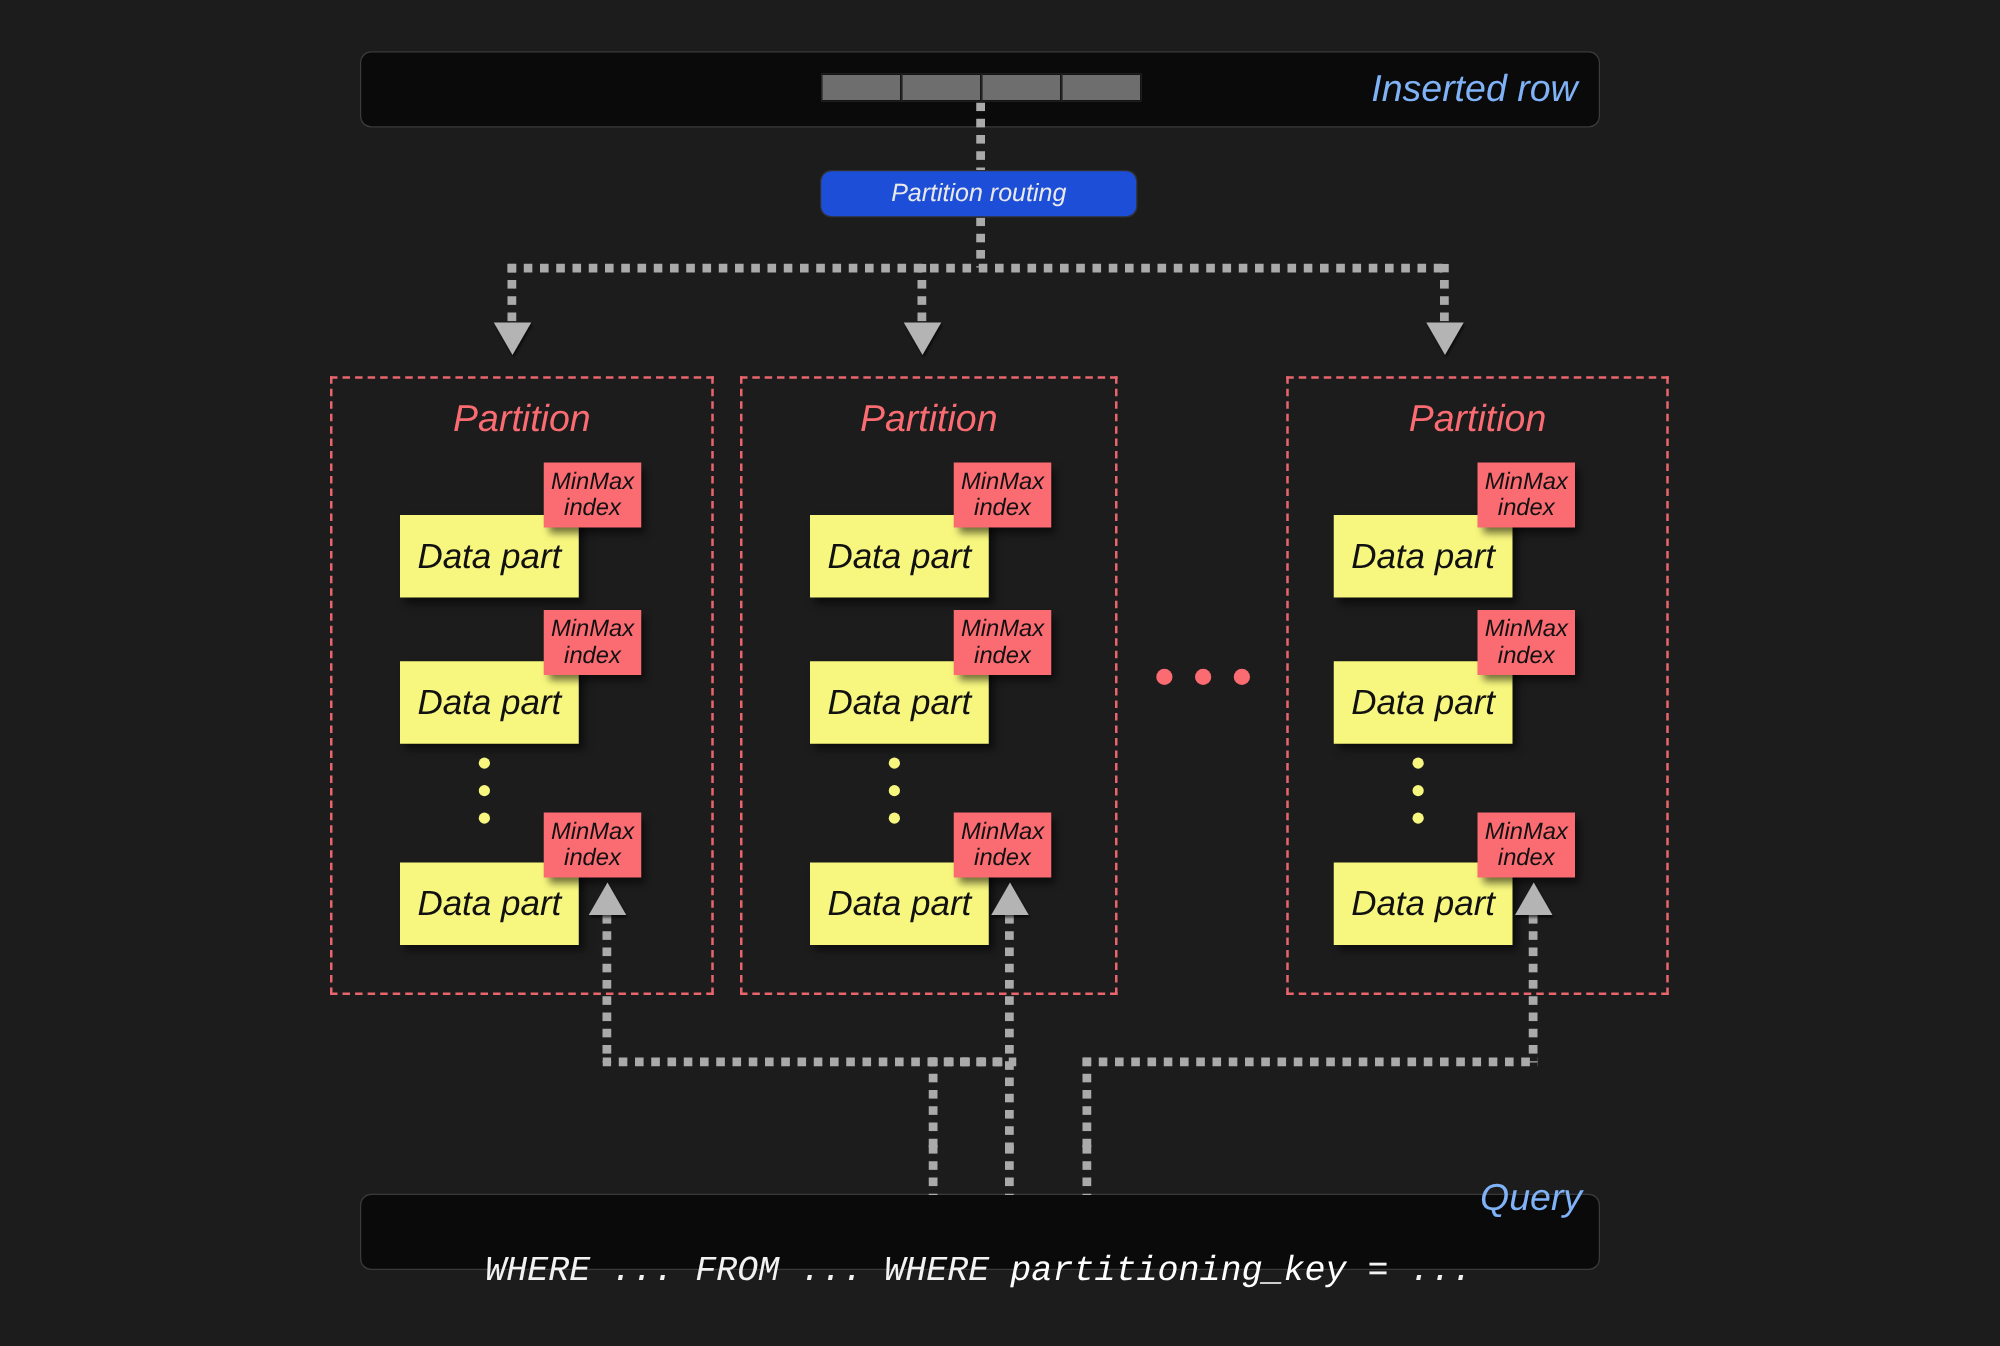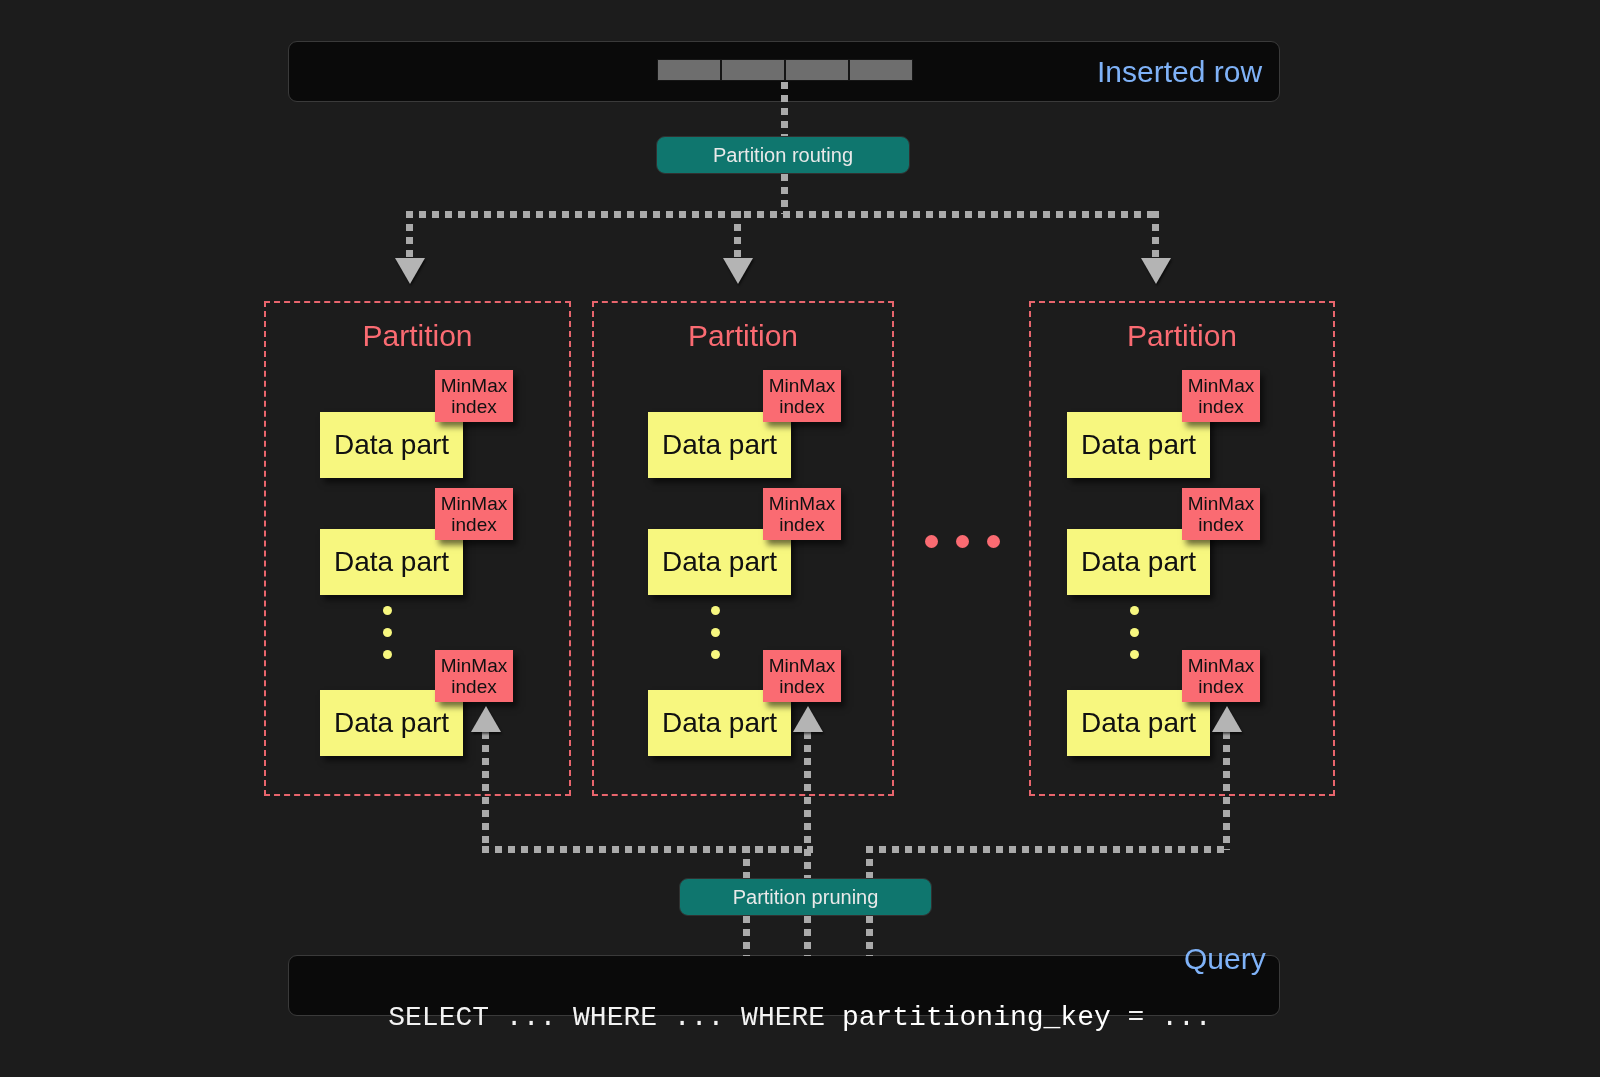--- a/index.html
+++ b/index.html
@@ -2,21 +2,21 @@
 <html><head>
 <meta charset="utf-8">
 <style>
   html,body{margin:0;padding:0;}
   body{
     width:1600px;height:1077px;
     background:#1c1c1c;
     font-family:"Liberation Sans", sans-serif;
     overflow:hidden;
   }
-  #stage{position:relative;width:1600px;height:1077px;}
+  #stage{position:relative;width:1600px;height:1077px;font-style:italic;}
 
   
   .bar{
     position:absolute;
     background:#0a0a0a;
     border:1px solid #3a3a3a;
     border-radius:9px;
     box-sizing:border-box;
   }
   .bar-label{
@@ -31,21 +31,21 @@
   .cell{
     width:64px;height:22px;
     background:#6e6e6e;
     border:1px solid #151515;
     box-sizing:border-box;
   }
 
   
   .pill{
     position:absolute;
-    background:#0f766e;
+    background:#1d4ed8;
     border:1px solid #313131;
     border-radius:9px;
     box-sizing:border-box;
     display:flex;align-items:center;justify-content:center;
     color:#e9e9e9;
     font-size:20px;
     z-index:6;
   }
 
   
@@ -283,29 +283,26 @@
   <div class="dotv" style="left:804px;top:732px;height:190px;"></div>
 
   <div class="arrow-up" style="left:1212px;top:706px;"></div>
   <div class="dotv" style="left:1223px;top:732px;height:118px;"></div>
   <div class="doth" style="left:866px;top:846px;width:364px;"></div>
   <div class="dotv" style="left:866px;top:846px;height:76px;"></div>
 
   <div class="dotv" style="left:743px;top:846px;height:76px;"></div>
   <div class="doth" style="left:743px;top:846px;width:70px;"></div>
 
-  <div class="pill" style="left:679px;top:878px;width:253px;height:38px;">
-    <span>Partition pruning</span>
-  </div>
 
   <div class="dotv" style="left:743px;top:916px;height:40px;"></div>
   <div class="dotv" style="left:804px;top:916px;height:40px;"></div>
   <div class="dotv" style="left:866px;top:916px;height:40px;"></div>
 
   <div class="bar" style="left:288px;top:955px;width:992px;height:61px;"></div>
 
   <div class="query-text" style="left:321px;top:971px;">
-    <span>SELECT ... WHERE ... WHERE </span><span class="key">partitioning_key</span><span> = ...</span>
+    <span>WHERE ... FROM ... WHERE </span><span class="key">partitioning_key</span><span> = ...</span>
   </div>
 
   <div class="bar-label" style="left:1184px;top:942px;">Query</div>
 
 </div>
 
 </body></html>

